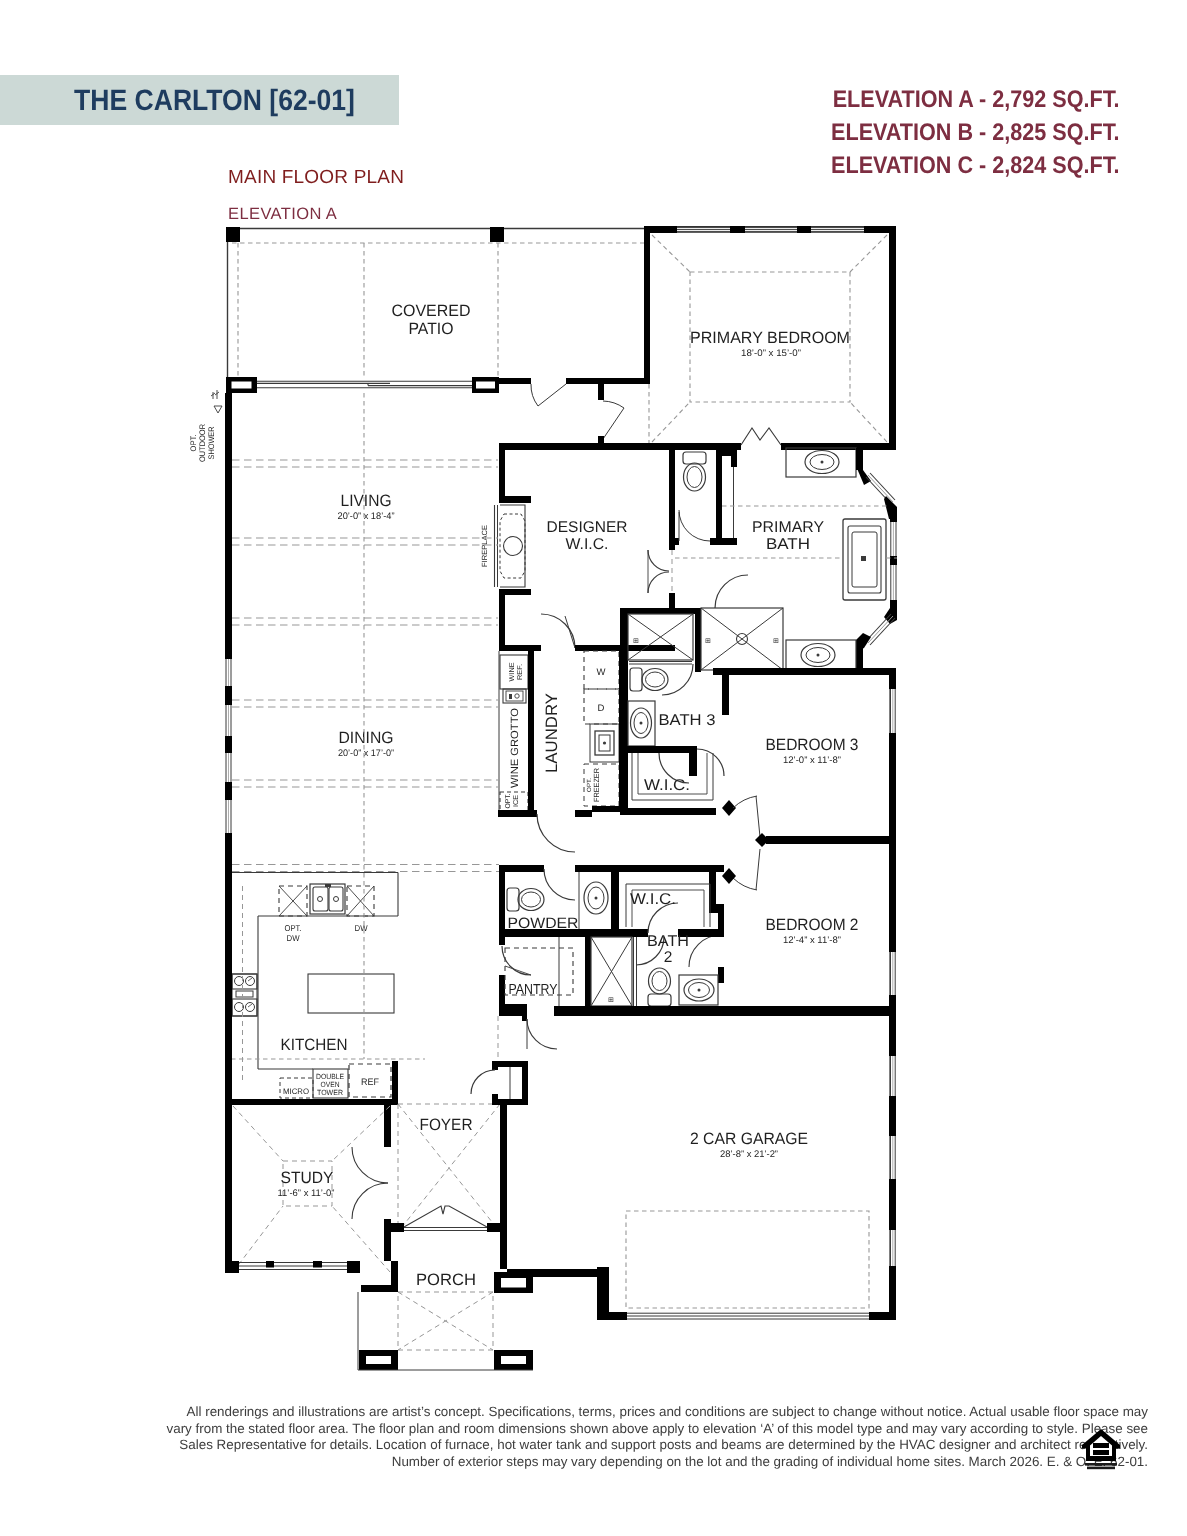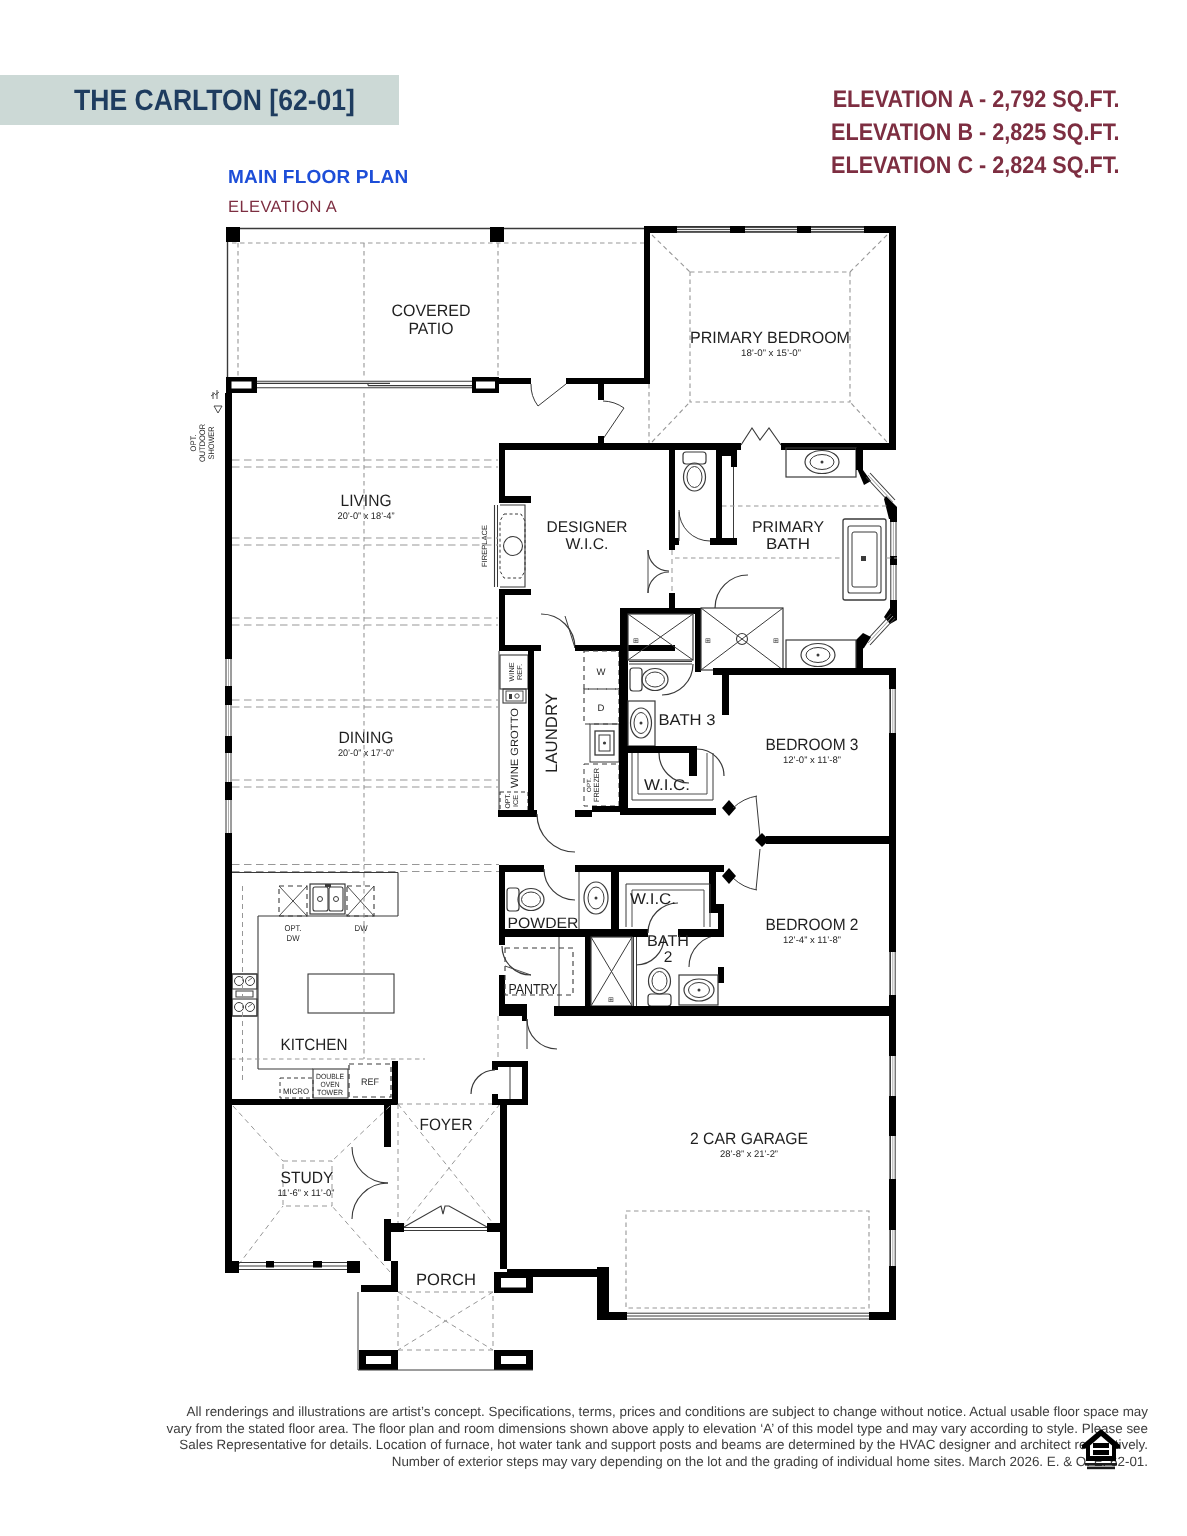--- a/index.html
+++ b/index.html
@@ -12,23 +12,23 @@
 <div class="abs" style="left:0;top:75px;width:399px;height:50px;background:#ccd9d6;"></div>
 
 <div class="abs" style="left:30px;top:75px;width:369px;height:50px;line-height:51px;text-align:center;color:#1e3c5f;font-size:29.5px;font-weight:bold;transform:scaleX(0.90);transform-origin:center;">THE CARLTON [62-01]</div>
 
 <div class="abs" style="right:67px;top:83px;text-align:right;color:#7d2e41;font-size:24px;font-weight:bold;line-height:33px;transform:scaleX(0.90);transform-origin:right center;">
 ELEVATION A - 2,792 SQ.FT.<br>
 ELEVATION B - 2,825 SQ.FT.<br>
 ELEVATION C - 2,824 SQ.FT.
 </div>
 
-<div class="abs" style="left:228px;top:167px;color:#1d4ed8;font-size:19px;font-weight:bold;letter-spacing:0.2px;">MAIN FLOOR PLAN</div>
-
-<div class="abs" style="left:228px;top:198px;color:#7d2e41;font-size:16.5px;letter-spacing:0.4px;">ELEVATION A</div>
+<div class="abs" style="left:228px;top:167px;color:#7f1d1d;font-size:19px;font-weight:normal;letter-spacing:0.2px;">MAIN FLOOR PLAN</div>
+
+<div class="abs" style="left:228px;top:205px;color:#7d2e41;font-size:16.5px;letter-spacing:0.4px;">ELEVATION A</div>
 
 <svg class="abs" style="left:0;top:0;" width="1187" height="1536" viewBox="0 0 1187 1536">
 <g fill="none" stroke="none">
 
 <rect x="0" y="0" width="0" height="0" fill="none"></rect>
 
 <line x1="227" y1="228.5" x2="648" y2="228.5" stroke="#3a3a3a" stroke-width="1.4"></line>
 
 <line x1="227.5" y1="240" x2="227.5" y2="378" stroke="#3a3a3a" stroke-width="1.4"></line>
 

